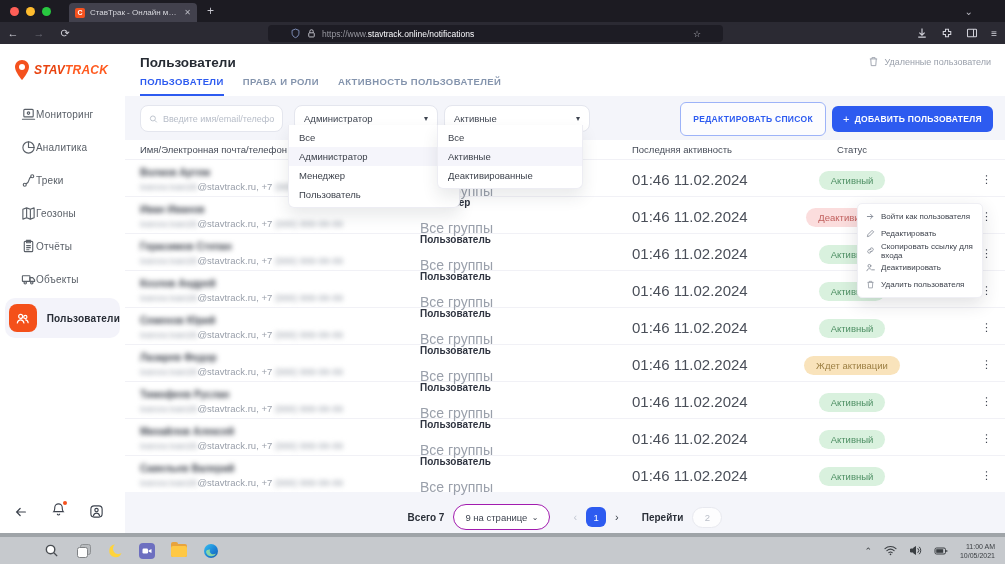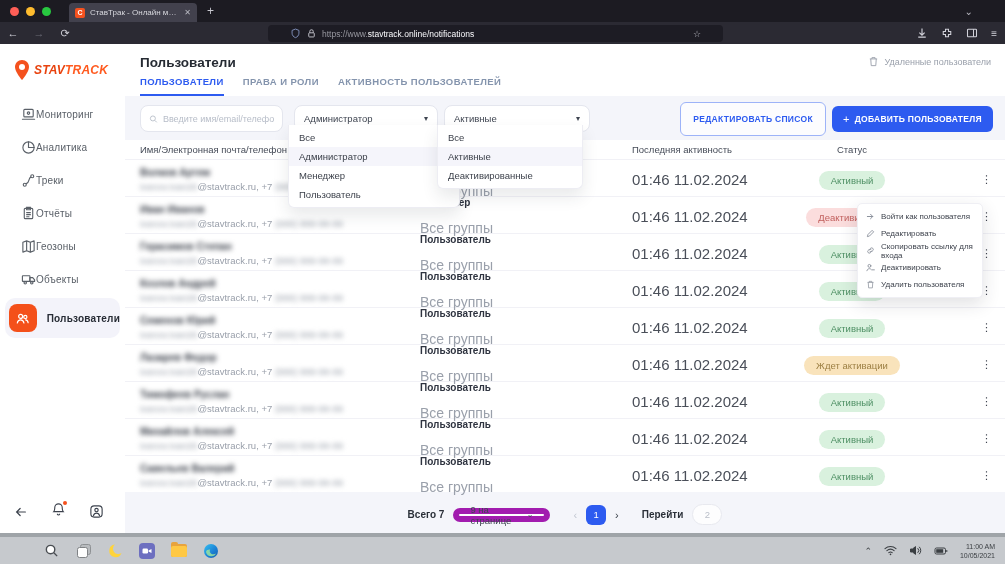--- a/index.html
+++ b/index.html
@@ -107,22 +107,22 @@
 
   
   .ctx { position:absolute; left:732px; top:159px; width:126px; background:#fff; border:1px solid #efeff4;
          border-radius:5px; box-shadow:0 6px 18px rgba(40,45,60,.14); z-index:6; padding:4px 0; }
   .ctx-item { height:17px; display:flex; align-items:center; gap:6px; padding:0 8px; font-size:8px; color:#3e434d; }
   .ctx-item svg { flex:none; color:#8b919c; }
 
   
   .pagination { margin-top:12px; display:flex; align-items:center; justify-content:center; gap:9px; }
   .pg-total { font-size:10px; font-weight:bold; color:#2a2f38; }
-  .pg-select { width:97px; height:14px; border:6px solid #a21caf; border-radius:13px; background:#fff;
-               display:flex; align-items:center; justify-content:space-between; padding:0 11px; font-size:9.5px; color:#3f4551; }
+  .pg-select { width:97px; height:14px; border:1px solid #a21caf; border-radius:13px; background:#fff;
+               display:flex; align-items:center; justify-content:space-between; padding:12px 11px; font-size:9.5px; color:#3f4551; }
   .pg-prev { color:#c3c8d2; font-size:11px; margin-left:14px; }
   .pg-page { width:20px; height:20px; background:#2d5bf0; color:#fff; border-radius:6px; font-size:9.5px;
              display:flex; align-items:center; justify-content:center; }
   .pg-next { color:#3a4049; font-size:11px; }
   .pg-goto { font-size:10px; font-weight:bold; color:#2a2f38; margin-left:14px; }
   .pg-input { width:30px; height:21px; border:1px solid #e8e9ef; border-radius:11px; text-align:center;
               font-size:9.5px; color:#b9bec8; background:#fdfdfe; outline:none; font-family:inherit; }
 
   
   .win-strip { position:absolute; top:533px; left:0; width:1005px; height:4px; background:#9fa4a8; }
@@ -219,33 +219,33 @@
         </div>
         <div class="nav-item">
           <svg viewBox="0 0 16 16" fill="none" stroke="currentColor" stroke-width="1.2" stroke-linecap="round">
               <circle cx="4" cy="12.5" r="1.6"></circle>
               <circle cx="12" cy="3.5" r="1.6"></circle>
               <path d="M5.7 11.3C9.5 10 7.5 5.3 10.6 4.4"></path>
             </svg>
           <span class="nav-label">Треки</span>
         </div>
         <div class="nav-item">
+          <svg viewBox="0 0 16 16" fill="none" stroke="currentColor" stroke-width="1.2" stroke-linejoin="round">
+              <path d="M2 3.5l4-1.5 4 1.5 4-1.5v10.5l-4 1.5-4-1.5-4 1.5z"></path>
+              <path d="M6 2v10.5M10 3.5V14"></path>
+            </svg>
+          <span class="nav-label">Геозоны</span>
+        </div>
+        <div class="nav-item">
           <svg viewBox="0 0 16 16" fill="none" stroke="currentColor" stroke-width="1.2" stroke-linecap="round">
               <rect x="3.5" y="2.5" width="9" height="11" rx="1"></rect>
               <path d="M6 1.5h4V4H6z"></path>
               <path d="M6 7h4M6 9.2h4M6 11.4h2.5"></path>
             </svg>
           <span class="nav-label">Отчёты</span>
-        </div>
-        <div class="nav-item">
-          <svg viewBox="0 0 16 16" fill="none" stroke="currentColor" stroke-width="1.2" stroke-linejoin="round">
-              <path d="M2 3.5l4-1.5 4 1.5 4-1.5v10.5l-4 1.5-4-1.5-4 1.5z"></path>
-              <path d="M6 2v10.5M10 3.5V14"></path>
-            </svg>
-          <span class="nav-label">Геозоны</span>
         </div>
         <div class="nav-item">
           <svg viewBox="0 0 16 16" fill="none" stroke="currentColor" stroke-width="1.2" stroke-linecap="round" stroke-linejoin="round">
               <rect x="1.5" y="4" width="8" height="6" rx=".5"></rect>
               <path d="M9.5 6h3l2 2.5V10h-5z"></path>
               <circle cx="4.5" cy="11.5" r="1.3"></circle>
               <circle cx="11.5" cy="11.5" r="1.3"></circle>
             </svg>
           <span class="nav-label">Объекты</span>
         </div>

